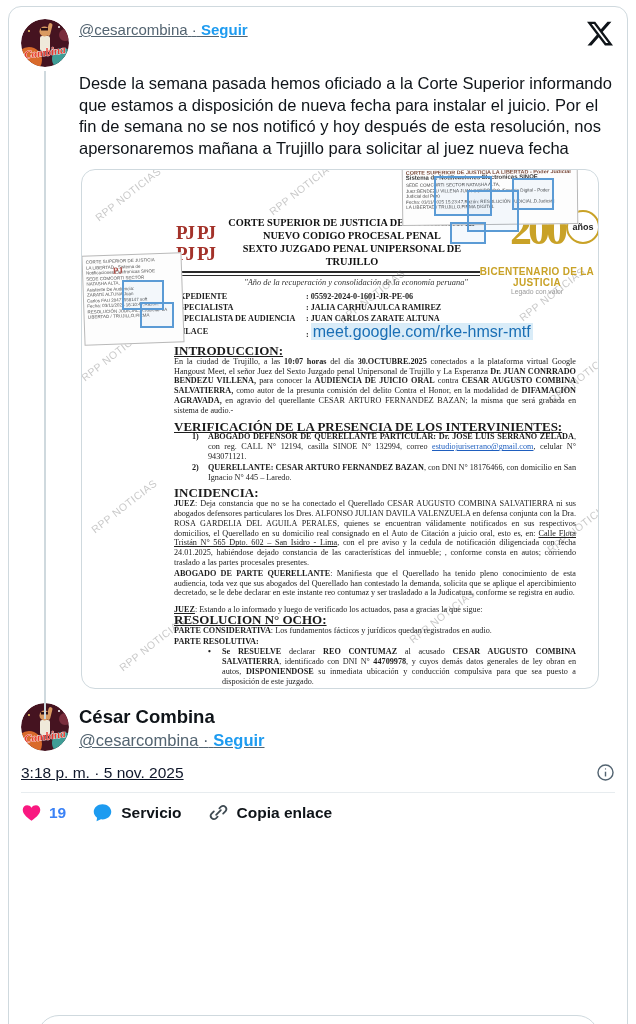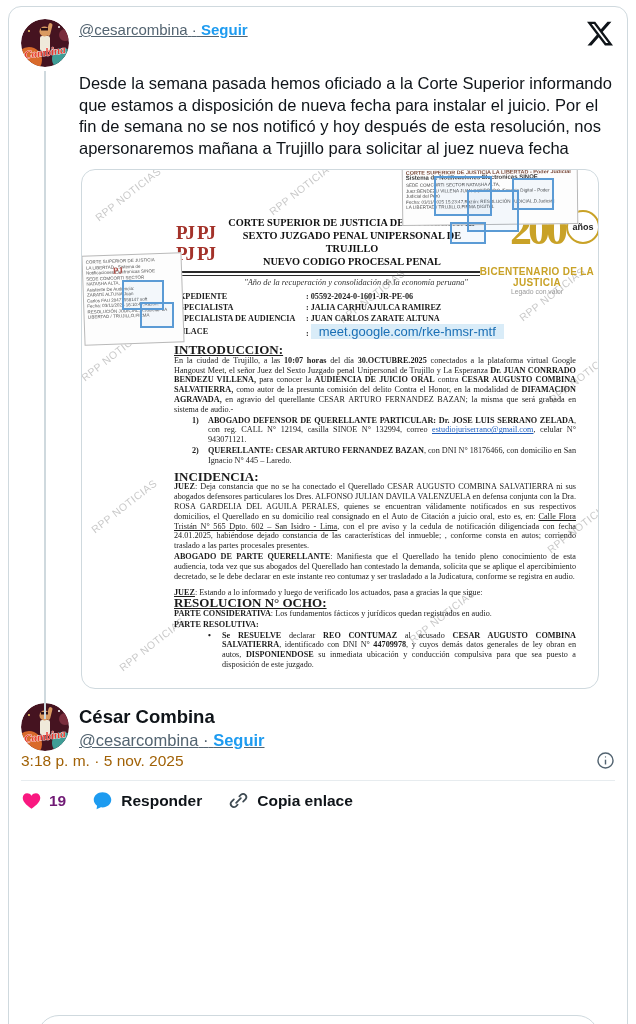--- a/index.html
+++ b/index.html
@@ -51,45 +51,45 @@
     font-family:"Liberation Sans", sans-serif; }
   .bl2 { font-size:6.8px; color:#9a9a9a; font-family:"Liberation Sans", sans-serif; }
   .doc-head { display:flex; gap:8px; margin:46px 120px 0 92px; align-items:center; position:relative; z-index:2; }
   .pj { flex:0 0 44px; }
   .court { flex:1; text-align:center; font-weight:bold; font-size:10.3px; line-height:13px; color:#111; }
   .rule { margin:3px 118px 0 92px; border-top:2.5px solid #2a2a2a; border-bottom:1px solid #2a2a2a; height:5px; }
   .motto { text-align:center; font-style:italic; font-size:8.4px; color:#333; margin:2px 60px 0 92px; }
   .fields { margin:4px 22px 0 92px; font-size:8.2px; line-height:11px; font-weight:bold; position:relative; z-index:2; }
   .frow { display:flex; }
   .frow .fl { width:132px; flex:0 0 132px; }
-  .meetlink { font-family:"Liberation Sans", sans-serif; font-weight:normal; font-size:13px;
-    color:#1a6fb5; background:#d9ecf8; padding:0 8px; }
+  .meetlink { font-family:"Liberation Sans", sans-serif; font-weight:normal; font-size:16px;
+    color:#1a6fb5; background:#d9ecf8; padding:0 2px; }
   .idx { text-align:center; font-weight:bold; font-size:8.8px; text-decoration:underline; margin-top:8px; }
   .dbody { margin:5px 22px 0 92px; font-size:8.2px; line-height:9.8px; text-align:justify; position:relative; z-index:2; }
   .dhead { font-weight:bold; text-decoration:underline; font-size:13px; margin-top:6px; text-align:left; }
   .dpar { margin-top:1px; }
   .nitem { display:flex; margin:1px 0 0 18px; }
   .nitem .no { flex:0 0 16px; font-weight:bold; }
   .nitem .nt { flex:1; text-align:justify; }
   .bullet { display:flex; margin:1px 0 0 34px; }
   .bullet .bu { flex:0 0 14px; font-weight:bold; }
   .bullet .bt { flex:1; text-align:justify; }
   .gap6 { height:6px; }
 
   
   .hdr2 { display:flex; margin-top:14px; }
   .hdr2 .hdr-txt { padding-top:2px; }
   .hdr2 .name-row { font-size:18.5px; line-height:24px; }
   .hdr2 .handle-row { font-size:16.5px; line-height:22px; }
   .t2-text { margin-top:12px; font-size:23px; line-height:31px; color:#0f1419; letter-spacing:-.2px; }
-  .ts-row { margin-top:0; display:flex; justify-content:space-between; align-items:center;
-    color:#a16207; font-size:15.5px; }
+  .ts-row { margin-top:12px; display:flex; justify-content:space-between; align-items:center;
+    color:#0f172a; font-size:15.5px;text-decoration:underline; }
   .divider { margin-top:10px; border-top:1px solid #e7ecef; }
   .actions { margin-top:9px; display:flex; align-items:center; font-size:15.5px; font-weight:bold; }
-  .actions .cnt { color:#701a75; margin-left:7px; }
+  .actions .cnt { color:#3b82f6; margin-left:7px; }
   .act { display:flex; align-items:center; cursor:pointer; }
   .act + .act { margin-left:26px; }
   .act .lbl { margin-left:8px; color:#0f1419; }
   .pill { position:absolute; left:28px; right:28px; top:1008px; height:44px;
     border:1px solid #cfd9de; border-radius:22px; background:#fff; }
   svg { display:block; }
 </style>
 </head>
 <body>
 
@@ -189,22 +189,22 @@
       <div class="pj">
         <svg viewBox="0 0 44 44" width="44" height="44">
           <text x="2" y="19" font-size="19" font-weight="bold" fill="#a3322a" font-family="Liberation Serif, serif" letter-spacing="-2">PJ</text>
           <text x="23" y="19" font-size="19" font-weight="bold" fill="#a3322a" font-family="Liberation Serif, serif" letter-spacing="-2">PJ</text>
           <text x="2" y="40" font-size="19" font-weight="bold" fill="#a3322a" font-family="Liberation Serif, serif" letter-spacing="-2">PJ</text>
           <text x="23" y="40" font-size="19" font-weight="bold" fill="#a3322a" font-family="Liberation Serif, serif" letter-spacing="-2">PJ</text>
         </svg>
       </div>
       <div class="court">
         <div>CORTE SUPERIOR DE JUSTICIA DE LA LIBERTAD</div>
+        <div>NUEVO CODIGO PROCESAL PENAL</div>
         <div>SEXTO JUZGADO PENAL UNIPERSONAL DE TRUJILLO</div>
-        <div>NUEVO CODIGO PROCESAL PENAL</div>
       </div>
     </div>
     <div class="rule"></div>
     <div class="motto">"Año de la recuperación y consolidación de la economía peruana"</div>
 
     <div class="fields">
       <div class="frow">
           <span class="fl">EXPEDIENTE</span>
           <span>: 05592-2024-0-1601-JR-PE-06</span>
         </div>
@@ -220,20 +220,21 @@
         <span class="fl">ENLACE</span>
         <span><span>: </span><span class="meetlink">meet.google.com/rke-hmsr-mtf</span></span>
       </div>
     </div>
 
 
     <div class="dbody">
       <div class="dhead">INTRODUCCION:</div>
       <div class="dpar"><span>En la ciudad de Trujillo, a las </span><span style="font-weight: bold;">10:07 horas</span><span> del día </span><span style="font-weight: bold;">30.OCTUBRE.2025</span><span> conectados a la plataforma virtual Google Hangoust Meet, el señor Juez del Sexto Juzgado penal Unipersonal de Trujillo y La Esperanza </span><span style="font-weight: bold;">Dr. JUAN CONRRADO BENDEZU VILLENA,</span><span> para conocer la </span><span style="font-weight: bold;">AUDIENCIA DE JUICIO ORAL</span><span> contra </span><span style="font-weight: bold;">CESAR AUGUSTO COMBINA SALVATIERRA,</span><span> como autor de la presunta comisión del delito Contra el Honor, en la modalidad de </span><span style="font-weight: bold;">DIFAMACION AGRAVADA,</span><span> en agravio del querellante CESAR ARTURO FERNANDEZ BAZAN; la misma que será grabada en sistema de audio.-</span></div>
 
+      <div class="dhead">VERIFICACIÓN DE LA PRESENCIA DE LOS INTERVINIENTES:</div>
       <div class="nitem">
         <span class="no">1)</span>
         <span class="nt"><span style="font-weight: bold;">ABOGADO DEFENSOR DE QUERELLANTE PARTICULAR:  Dr. JOSE LUIS SERRANO ZELADA</span><span>, con reg. CALL N° 12194, casilla SINOE N° 132994, correo </span><span style="color: rgb(31, 95, 191); text-decoration: underline;">estudiojuriserrano@gmail.com</span><span>, celular N° 943071121.</span></span>
       </div>
       <div class="nitem">
         <span class="no">2)</span>
         <span class="nt"><span style="font-weight: bold;">QUERELLANTE: CESAR ARTURO FERNANDEZ BAZAN</span><span>, con DNI N° 18176466, con domicilio en San Ignacio N° 445 – Laredo.</span></span>
       </div>
 
       <div class="dhead" style="text-decoration:none"><span style="font-weight: bold; ">INCIDENCIA</span><span style="font-weight: bold;">:</span></div>
@@ -302,21 +303,21 @@
     <div class="act">
       <svg viewBox="0 0 24 24" width="21" height="21">
         <path fill="#f91880" d="M12 21.3C5.4 16.9 2 12.9 2 8.9 2 6 4.2 3.8 7 3.8c1.9 0 3.7 1 5 2.7 1.3-1.7 3.1-2.7 5-2.7 2.8 0 5 2.2 5 5.1 0 4-3.4 8-10 12.4z"></path>
       </svg>
       <span class="cnt">19</span>
     </div>
     <div class="act">
       <svg viewBox="0 0 24 24" width="21" height="21">
         <path fill="#1d9bf0" d="M12 2.5C6.4 2.5 2 6.4 2 11.2c0 2.8 1.5 5.2 3.8 6.8L5.2 22l4.9-2.3c.6.1 1.2.2 1.9.2 5.6 0 10-3.9 10-8.7S17.6 2.5 12 2.5z"></path>
       </svg>
-      <span class="lbl">Responder</span>
+      <span class="lbl">Servicio</span>
     </div>
     <div class="act">
       <svg viewBox="0 0 24 24" width="21" height="21" fill="none" stroke="#3e4a52" stroke-width="2" stroke-linecap="round">
         <path d="M9.3 14.7l5.4-5.4"></path>
         <path d="M11 16.8l-1.9 1.9a3.7 3.7 0 01-5.2-5.2l2.8-2.8"></path>
         <path d="M13 7.2l1.9-1.9a3.7 3.7 0 015.2 5.2l-2.8 2.8"></path>
       </svg>
       <span class="lbl">Copia enlace</span>
     </div>
   </div>

